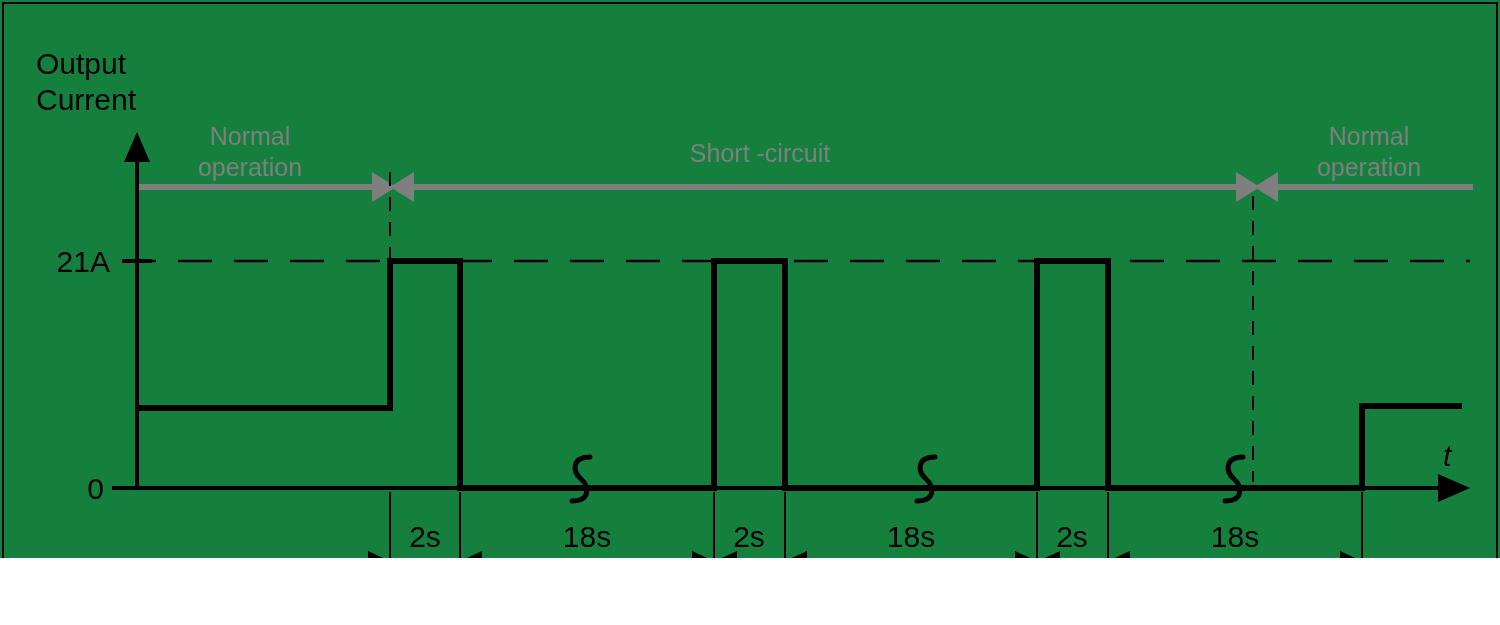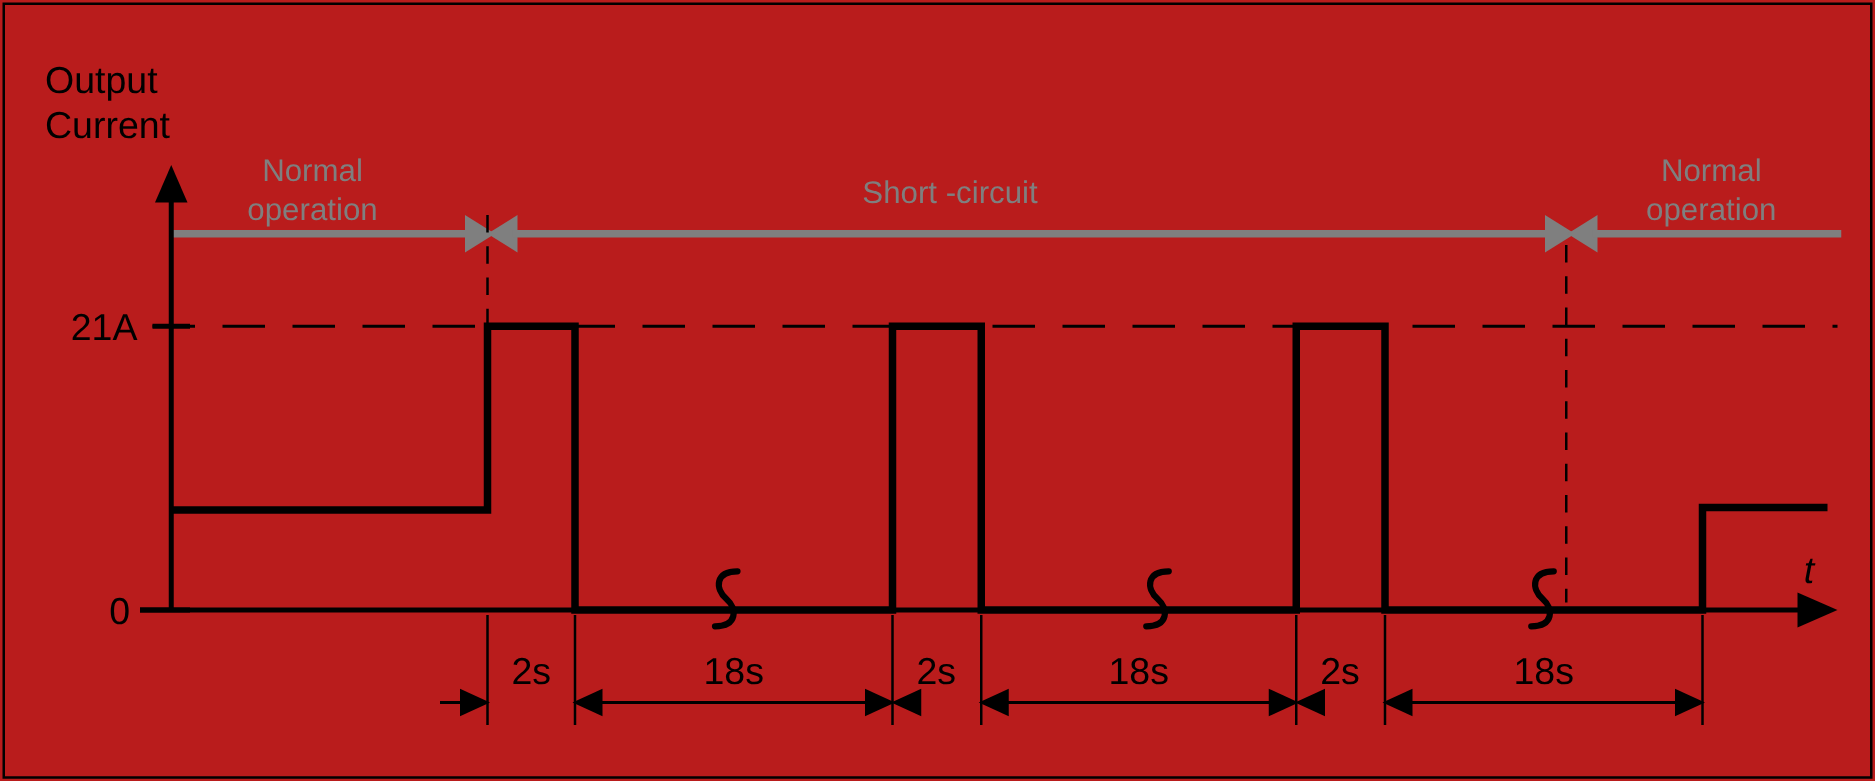--- a/index.html
+++ b/index.html
@@ -7,22 +7,22 @@
     margin: 0;
     padding: 0;
     background: #ffffff;
   }
   body {
     font-family: "Liberation Sans", sans-serif;
   }
   #diagram-root {
     position: relative;
     width: 1500px;
-    height: 625px;
-    background: #b91c1c;
+    height: 558px;
+    background: #15803d;
     overflow: hidden;
   }
   svg#waveform-svg {
     display: block;
     width: 1500px;
     height: 625px;
   }
   .lbl {
     font-family: "Liberation Sans", sans-serif;
     fill: #000000;

